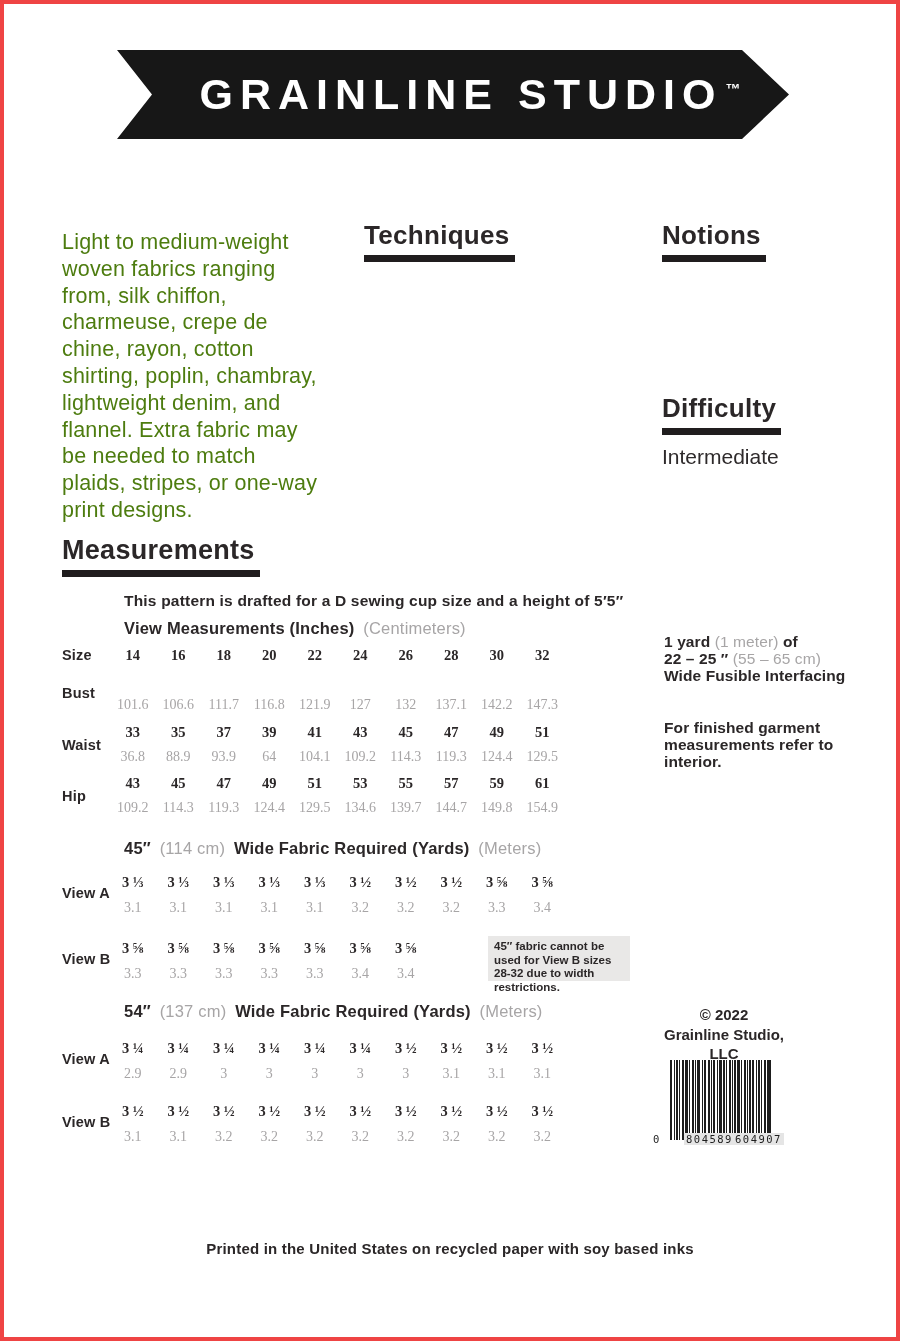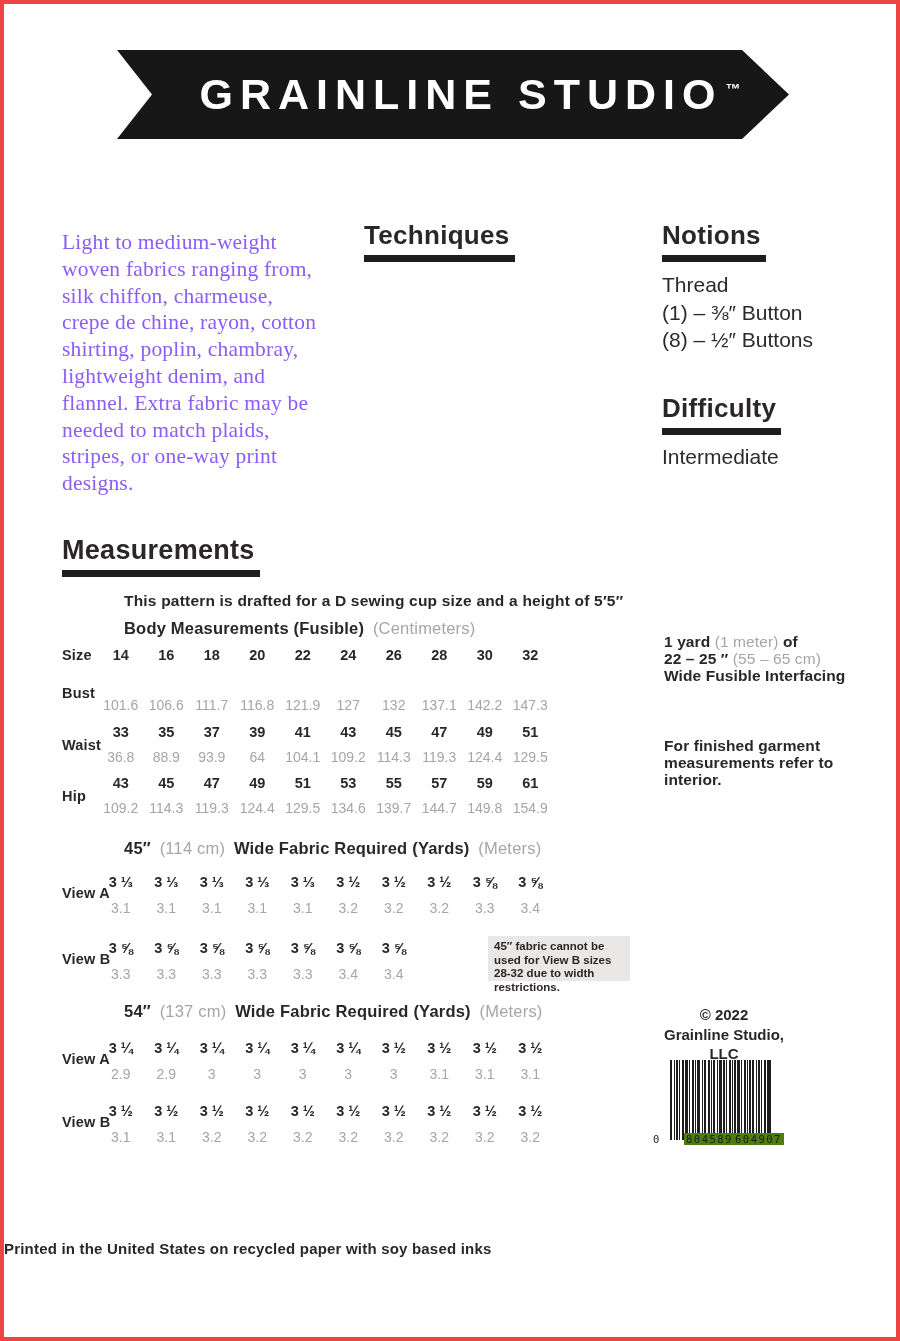--- a/index.html
+++ b/index.html
@@ -45,21 +45,21 @@
     padding:0 5px 5px 0;
     border-bottom:7px solid #201d1e;
   }
   h2.rule.big{font-size:27px;}
 
   .col-fabrics{left:58px;top:216px;width:260px;}
   .col-tech{left:360px;top:216px;width:264px;}
   .col-notions{left:658px;top:216px;width:215px;}
   .col-difficulty{left:658px;top:389px;width:215px;}
 
-  .body-text{margin:9px 0 0;font-size:21.5px;line-height:26.8px;letter-spacing:.2px;color:#8b5cf6;font-family:Liberation Serif, serif;}
+  .body-text{margin:9px 0 0;font-size:21.5px;line-height:26.8px;letter-spacing:.2px;color:#4d7c0f;}
   .col-tech .body-text{font-size:20px;line-height:27.3px;}
   .notion-list{margin-top:9px;}
   .notion-line{display:block;font-size:21px;line-height:27.5px;color:#2e2a2b;}
   .difficulty-level{margin-top:10px;font-size:21px;color:#2e2a2b;}
 
   
   .meas-title{left:58px;top:531px;}
   .drafted{left:120px;top:588px;font-size:15.5px;font-weight:bold;letter-spacing:.2px;}
   .tbl-head{font-size:16.5px;font-weight:bold;letter-spacing:.2px;white-space:nowrap;}
   .tbl-head .sub{color:var(--gray);font-weight:normal;}
@@ -68,21 +68,21 @@
   .head-45{left:120px;top:835px;}
   .head-54{left:120px;top:998px;}
 
   .m1row{position:absolute;left:58px;width:515px;height:20px;}
   .m2row{position:absolute;left:58px;width:515px;height:46px;}
   .mlabel{
     position:absolute;left:0;top:0;bottom:0;
     display:flex;align-items:center;
     font-size:14.5px;font-weight:bold;letter-spacing:.2px;white-space:nowrap;
   }
-  .mline{position:absolute;left:36px;top:0;display:grid;grid-template-columns:repeat(10,45.5px);}
+  .mline{position:absolute;left:48px;top:0;display:grid;grid-template-columns:repeat(10,45.5px);font-family:Liberation Serif, serif;}
   .mline.l2{top:25px;}
   .mline.y2{top:28px;}
   .cell-num{text-align:center;font-size:14.5px;font-weight:bold;line-height:20px;}
   .cell-cm{text-align:center;font-size:14px;color:var(--gray);line-height:20px;}
   .cell-yard{text-align:center;font-size:14.5px;font-weight:bold;line-height:24px;}
   .row-size{top:641px;}
   .row-bust{top:666px;}
   .row-waist{top:718px;}
   .row-hip{top:769px;}
   .row-45a{top:866px;}
@@ -94,41 +94,41 @@
   .note-box{
     position:absolute;left:426px;top:0;width:142px;height:45px;
     background:#e9e8e7;box-sizing:border-box;
     padding:4px 6px;
     font-size:11.5px;font-weight:bold;line-height:13.6px;color:#2b2728;
   }
 
   
   .interfacing{left:660px;top:629px;font-size:15.5px;line-height:17px;font-weight:bold;letter-spacing:.1px;}
   .interfacing .sub{color:var(--gray);font-weight:normal;}
-  .finished-note{left:660px;top:716px;width:192px;font-size:15.5px;line-height:16.8px;font-weight:bold;letter-spacing:.1px;margin-top:18px;}
+  .finished-note{left:660px;top:716px;width:192px;font-size:15.5px;line-height:16.8px;font-weight:bold;letter-spacing:.1px;}
   .copyright{left:660px;top:1001px;}
   .copy-line{display:block;font-size:15px;font-weight:bold;line-height:19.5px;text-align:center;}
 
   
   .barcode{left:656px;top:1056px;width:116px;height:82px;}
   .bars{position:absolute;left:10px;top:0;height:80px;display:flex;}
   .bar{height:100%;background:#1d1d1d;flex:none;}
   .gap{height:100%;flex:none;}
   .bc-digit{
     position:absolute;bottom:-3px;
     font-family:"DejaVu Sans Mono","Liberation Mono",monospace;
     font-size:10.5px;color:#1d1d1d;letter-spacing:1.5px;
-    background:#4d7c0f;padding:0 2px;line-height:12px;
+    background:#e5e5e5;padding:0 2px;line-height:12px;
   }
   .bc-zero{left:-7px;background:transparent;padding:0;}
   .bc-g1{left:24px;}
   .bc-g2{left:73px;}
 
   
-  .footer{left:0;top:1236px;width:100%;
+  .footer{left:0;top:1236px;width:100%;text-align:center;
     font-size:15px;font-weight:bold;letter-spacing:.2px;}
 </style>
 </head>
 <body>
 
 <div class="page">
 
   <div class="banner">
     <span class="banner-text">
       <span>GRAINLINE STUDIO</span><span class="banner-tm">™</span>
@@ -138,40 +138,35 @@
   <section class="abs col-fabrics">
     <p class="body-text">Light to medium-weight woven fabrics ranging from, silk chiffon, charmeuse, crepe de chine, rayon, cotton shirting, poplin, chambray, lightweight denim, and flannel. Extra fabric may be needed to match plaids, stripes, or one-way print designs.</p>
   </section>
 
   <section class="abs col-tech">
     <h2 class="rule">Techniques</h2>
   </section>
 
   <section class="abs col-notions">
     <h2 class="rule">Notions</h2>
-    <div class="notion-list">
-        <span class="notion-line">Thread</span>
-        <span class="notion-line">(1) – ⅜″ Button</span>
-        <span class="notion-line">(8) – ½″ Buttons</span>
-      </div>
   </section>
 
   <section class="abs col-difficulty">
     <h2 class="rule">Difficulty</h2>
     <div class="difficulty-level">Intermediate</div>
   </section>
 
   <section class="abs meas-title">
     <h2 class="rule big">Measurements</h2>
   </section>
 
   <div class="abs drafted">This pattern is drafted for a D sewing cup size and a height of 5′5″</div>
 
   <div class="abs tbl-head head-body">
-    <span>Body Measurements (Fusible)</span>
+    <span>View Measurements (Inches)</span>
     <span class="sub">(Centimeters)</span>
   </div>
 
   <div class="m1row row-size">
     <span class="mlabel">Size</span>
     <div class="mline">
         <span class="cell-num">14</span>
         <span class="cell-num">16</span>
         <span class="cell-num">18</span>
         <span class="cell-num">20</span>

